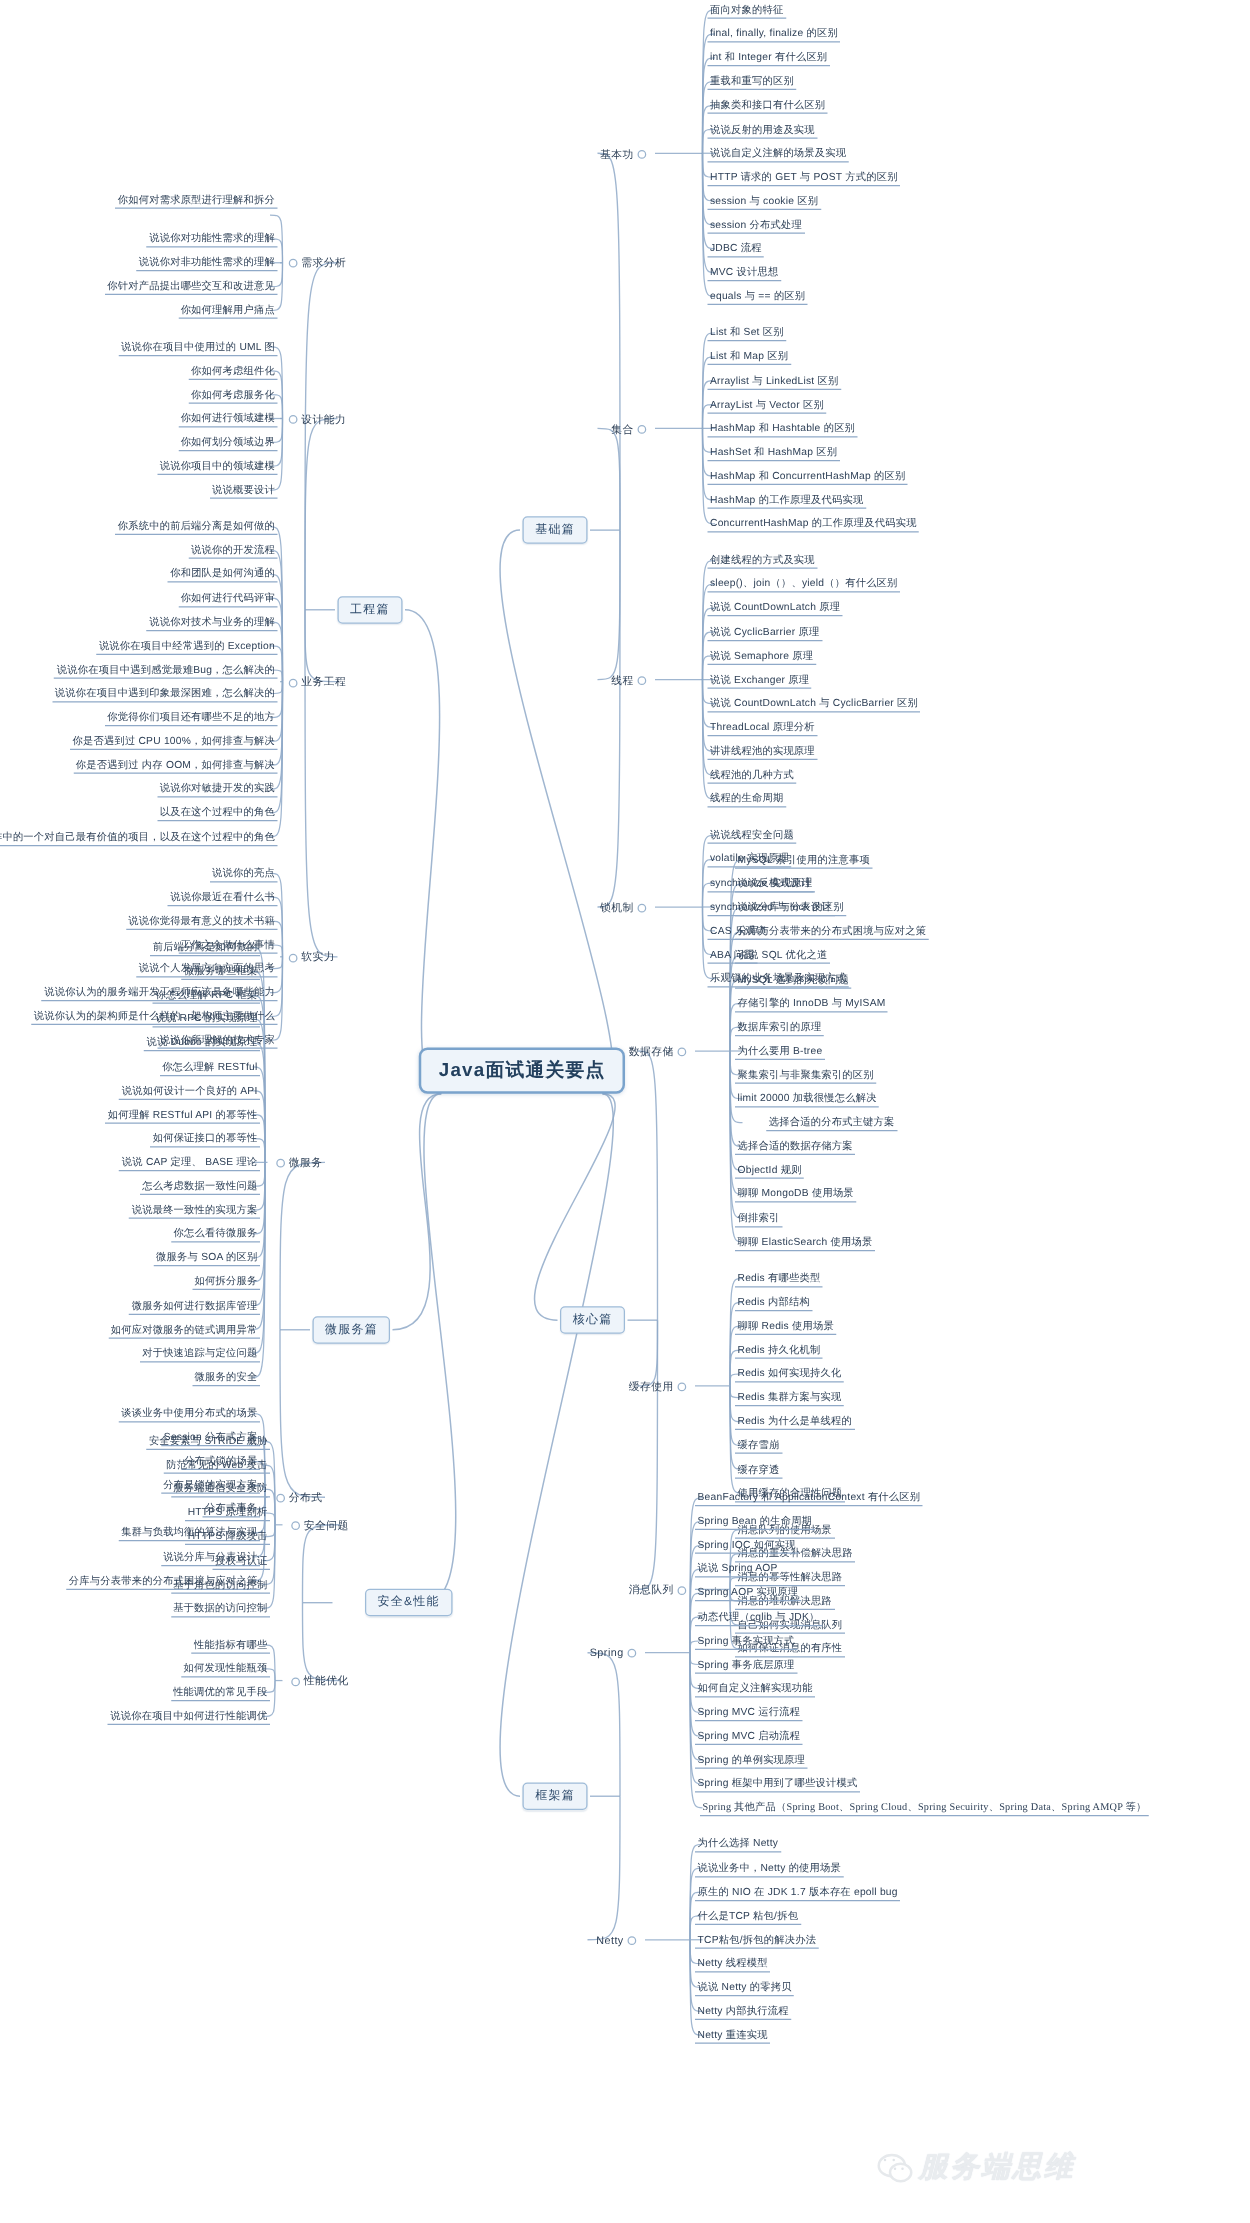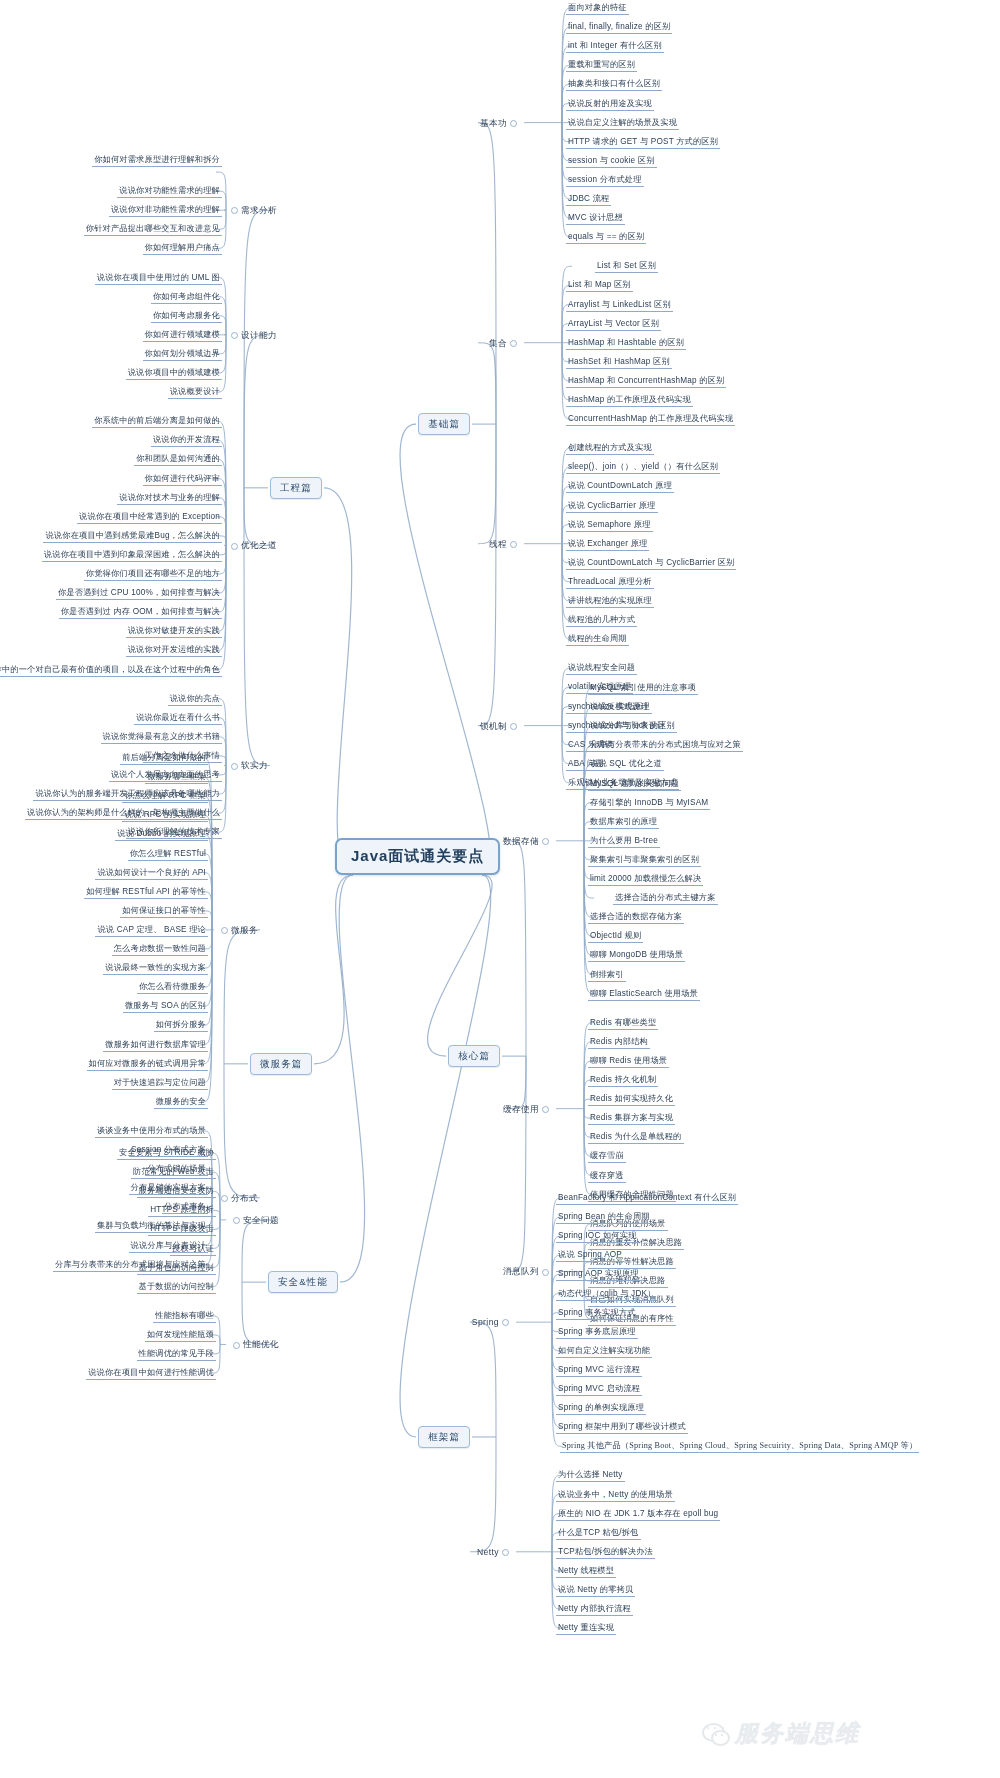--- a/index.html
+++ b/index.html
@@ -330,21 +330,21 @@
       <div class="leaf r" style="top: 59.3px; left: 566px;">重载和重写的区别</div>
       <div class="leaf r" style="top: 78.4px; left: 566px;">抽象类和接口有什么区别</div>
       <div class="leaf r" style="top: 97.5px; left: 566px;">说说反射的用途及实现</div>
       <div class="leaf r" style="top: 116.6px; left: 566px;">说说自定义注解的场景及实现</div>
       <div class="leaf r" style="top: 135.7px; left: 566px;">HTTP 请求的 GET 与 POST 方式的区别</div>
       <div class="leaf r" style="top: 154.8px; left: 566px;">session 与 cookie 区别</div>
       <div class="leaf r" style="top: 173.9px; left: 566px;">session 分布式处理</div>
       <div class="leaf r" style="top: 193px; left: 566px;">JDBC 流程</div>
       <div class="leaf r" style="top: 212.1px; left: 566px;">MVC 设计思想</div>
       <div class="leaf r" style="top: 231.2px; left: 566px;">equals 与 == 的区别</div>
-      <div class="leaf r" style="top: 260.3px; left: 566px; margin-left: 29px;">List 和 Set 区别</div>
+      <div class="leaf r" style="top: 260.3px; left: 566px;">List 和 Set 区别</div>
       <div class="leaf r" style="top: 279.4px; left: 566px;">List 和 Map 区别</div>
       <div class="leaf r" style="top: 298.5px; left: 566px;">Arraylist 与 LinkedList 区别</div>
       <div class="leaf r" style="top: 317.6px; left: 566px;">ArrayList 与 Vector 区别</div>
       <div class="leaf r" style="top: 336.7px; left: 566px;">HashMap 和 Hashtable 的区别</div>
       <div class="leaf r" style="top: 355.8px; left: 566px;">HashSet 和 HashMap 区别</div>
       <div class="leaf r" style="top: 374.9px; left: 566px;">HashMap 和 ConcurrentHashMap 的区别</div>
       <div class="leaf r" style="top: 394px; left: 566px;">HashMap 的工作原理及代码实现</div>
       <div class="leaf r" style="top: 413.1px; left: 566px;">ConcurrentHashMap 的工作原理及代码实现</div>
       <div class="leaf r" style="top: 442.2px; left: 566px;">创建线程的方式及实现</div>
       <div class="leaf r" style="top: 461.3px; left: 566px;">sleep()、join（）、yield（）有什么区别</div>
@@ -458,33 +458,33 @@
       <div class="leaf l" style="top: 453.4px; right: 778px;">你和团队是如何沟通的</div>
       <div class="leaf l" style="top: 472.5px; right: 778px;">你如何进行代码评审</div>
       <div class="leaf l" style="top: 491.6px; right: 778px;">说说你对技术与业务的理解</div>
       <div class="leaf l" style="top: 510.7px; right: 778px;">说说你在项目中经常遇到的 Exception</div>
       <div class="leaf l" style="top: 529.8px; right: 778px;">说说你在项目中遇到感觉最难Bug，怎么解决的</div>
       <div class="leaf l" style="top: 548.9px; right: 778px;">说说你在项目中遇到印象最深困难，怎么解决的</div>
       <div class="leaf l" style="top: 568px; right: 778px;">你觉得你们项目还有哪些不足的地方</div>
       <div class="leaf l" style="top: 587.1px; right: 778px;">你是否遇到过 CPU 100%，如何排查与解决</div>
       <div class="leaf l" style="top: 606.2px; right: 778px;">你是否遇到过 内存 OOM，如何排查与解决</div>
       <div class="leaf l" style="top: 625.3px; right: 778px;">说说你对敏捷开发的实践</div>
-      <div class="leaf l" style="top: 644.4px; right: 778px;">说说你对开发运维的实践</div>
+      <div class="leaf l" style="top: 644.4px; right: 778px;">以及在这个过程中的角色</div>
       <div class="leaf l" style="top: 663.5px; right: 778px;">介绍下工作中的一个对自己最有价值的项目，以及在这个过程中的角色</div>
       <div class="leaf l" style="top: 692.6px; right: 778px;">说说你的亮点</div>
       <div class="leaf l" style="top: 711.7px; right: 778px;">说说你最近在看什么书</div>
       <div class="leaf l" style="top: 730.8px; right: 778px;">说说你觉得最有意义的技术书籍</div>
       <div class="leaf l" style="top: 749.9px; right: 778px;">工作之余做什么事情</div>
       <div class="leaf l" style="top: 769px; right: 778px;">说说个人发展方向方面的思考</div>
       <div class="leaf l" style="top: 788.1px; right: 778px;">说说你认为的服务端开发工程师应该具备哪些能力</div>
       <div class="leaf l" style="top: 807.2px; right: 778px;">说说你认为的架构师是什么样的，架构师主要做什么</div>
       <div class="leaf l" style="top: 826.3px; right: 778px;">说说你所理解的技术专家</div>
       <div class="topic" style="top: 204.2px; left: 228px;"><span class="dot"></span><span>需求分析</span></div>
       <div class="topic" style="top: 328.8px; left: 228px;"><span class="dot"></span><span>设计能力</span></div>
-      <div class="topic" style="top: 539.35px; left: 228px;"><span class="dot"></span><span>优化之道</span></div>
+      <div class="topic" style="top: 539.35px; left: 228px;"><span class="dot"></span><span>业务工程</span></div>
       <div class="topic" style="top: 759.45px; left: 228px;"><span class="dot"></span><span>软实力</span></div>
       <div class="branch-wrap" style="top: 476.825px; left: 270px;">
         <div class="branch" style="position: relative;"><span>工程篇</span></div>
       </div>
       <span class="dot" style="position: absolute; top: 484.825px; left: 260px;"></span>
       <div class="leaf l" style="top: 752px; right: 792px;">前后端分离是如何做的</div>
       <div class="leaf l" style="top: 771.1px; right: 792px;">微服务哪些框架</div>
       <div class="leaf l" style="top: 790.2px; right: 792px;">你怎么理解 RPC 框架</div>
       <div class="leaf l" style="top: 809.3px; right: 792px;">说说 RPC 的实现原理</div>
       <div class="leaf l" style="top: 828.4px; right: 792px;">说说 Dubbo 的实现原理</div>
@@ -524,21 +524,21 @@
       <div class="leaf l" style="top: 1242.5px; right: 784px;">授权与认证</div>
       <div class="leaf l" style="top: 1261.6px; right: 784px;">基于角色的访问控制</div>
       <div class="leaf l" style="top: 1280.7px; right: 784px;">基于数据的访问控制</div>
       <div class="leaf l" style="top: 1309.8px; right: 784px;">性能指标有哪些</div>
       <div class="leaf l" style="top: 1328.9px; right: 784px;">如何发现性能瓶颈</div>
       <div class="leaf l" style="top: 1348px; right: 784px;">性能调优的常见手段</div>
       <div class="leaf l" style="top: 1367.1px; right: 784px;">说说你在项目中如何进行性能调优</div>
       <div class="topic" style="top: 1213.85px; left: 230px;"><span class="dot"></span><span>安全问题</span></div>
       <div class="topic" style="top: 1338.45px; left: 230px;"><span class="dot"></span><span>性能优化</span></div>
       <div class="branch-wrap" style="top: 1271.15px; left: 268px;">
-        <div class="branch" style="position: relative;"><span>安全&amp;性能</span></div>
+        <div class="branch" style="position: relative; margin-left: 24px;"><span>安全&amp;性能</span></div>
       </div>
       <span class="dot" style="position: absolute; top: 1279.15px; left: 258px;"></span>
     </div>
 
   <div id="watermark">
     <span class="wechat">
       <span class="b1"></span>
         <span class="b2"></span>
       <i style="left:5px;top:4px"></i>
         <i style="left:12px;top:4px"></i>

